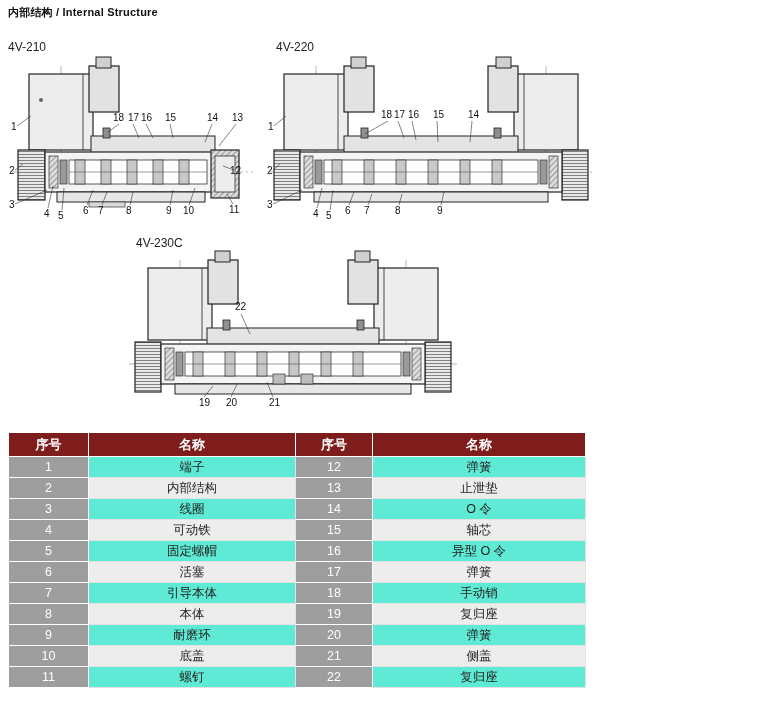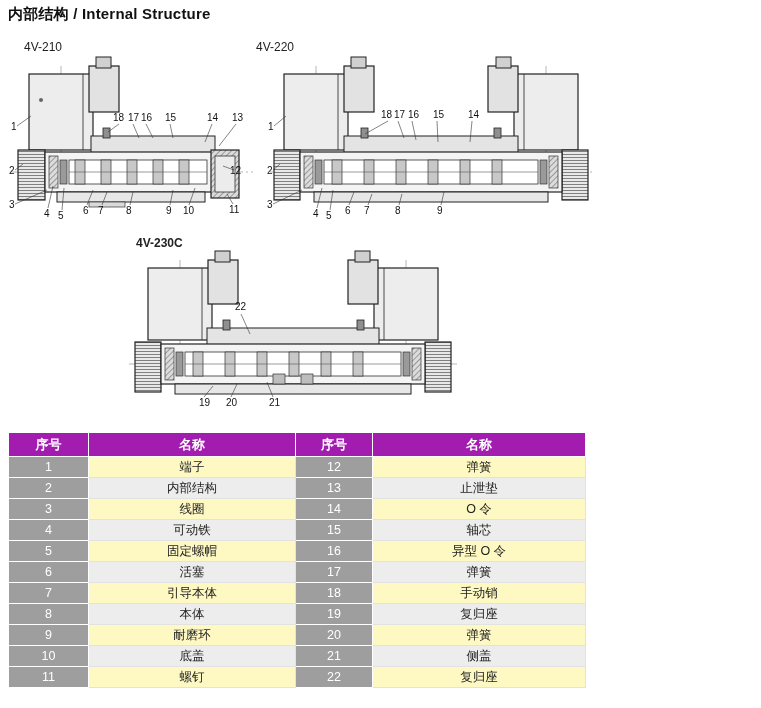--- a/index.html
+++ b/index.html
@@ -5,46 +5,46 @@
   * { margin:0; padding:0; box-sizing:border-box; }
   html,body { width:761px; height:708px; }
   body {
     position:relative;
     background:#ffffff;
     font-family:"Liberation Sans","DejaVu Sans",sans-serif;
     color:#111;
     overflow:hidden;
   }
   .abs { position:absolute; }
-  .page-title { left:8px; top:5px; font-size:15px; font-weight:700; letter-spacing:.2px; }
+  .page-title { left:8px; top:5px; font-size:11px; font-weight:700; letter-spacing:.2px; }
   .diagram-label { font-size:12px; color:#222; }
-  .lbl-210 { left:24px;  top:40px; }
-  .lbl-220 { left:256px; top:40px; }
-  .lbl-230 { left:136px; top:236px;font-weight:bold; }
+  .lbl-210 { left:8px;  top:40px; }
+  .lbl-220 { left:276px; top:40px; }
+  .lbl-230 { left:136px; top:236px; }
   .svg-210 { left:5px;   top:54px; }
   .svg-220 { left:266px; top:54px; }
   .svg-230 { left:123px; top:248px; }
   svg text { font-family:"Liberation Sans","DejaVu Sans",sans-serif; }
 
   table.parts {
     position:absolute; left:8px; top:432px; width:577px;
     border-collapse:collapse; table-layout:fixed; font-size:12.5px;
   }
   table.parts th {
-    background:#a21caf; color:#fff; font-weight:700;
+    background:#7f1d1d; color:#fff; font-weight:700;
     height:24px; border:1px solid #ffffff; font-size:13px; text-align:center;
   }
   table.parts td {
     height:21px; text-align:center; vertical-align:middle;
   }
   table.parts td.no {
     background:#9e9e9e; color:#ffffff; border:1px solid #ffffff;
   }
   table.parts td.nm {
-    background:#fef9c3; color:#222; border:1px solid #e2e2e2;
+    background:#5eead4; color:#222; border:1px solid #e2e2e2;
   }
   table.parts tbody tr:nth-child(even) td.nm { background:#ededed; }
 </style>
 </head>
 <body>
 
 <div class="abs page-title">内部结构 / Internal Structure</div>
 
 <div class="abs diagram-label lbl-210">4V-210</div>
 <div class="abs diagram-label lbl-220">4V-220</div>

